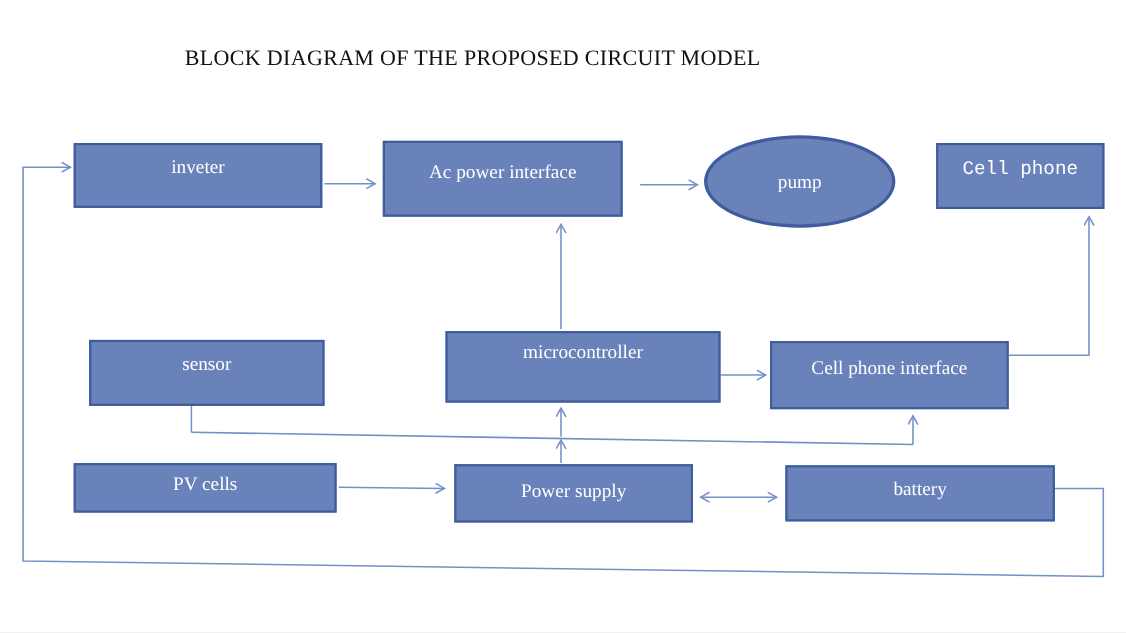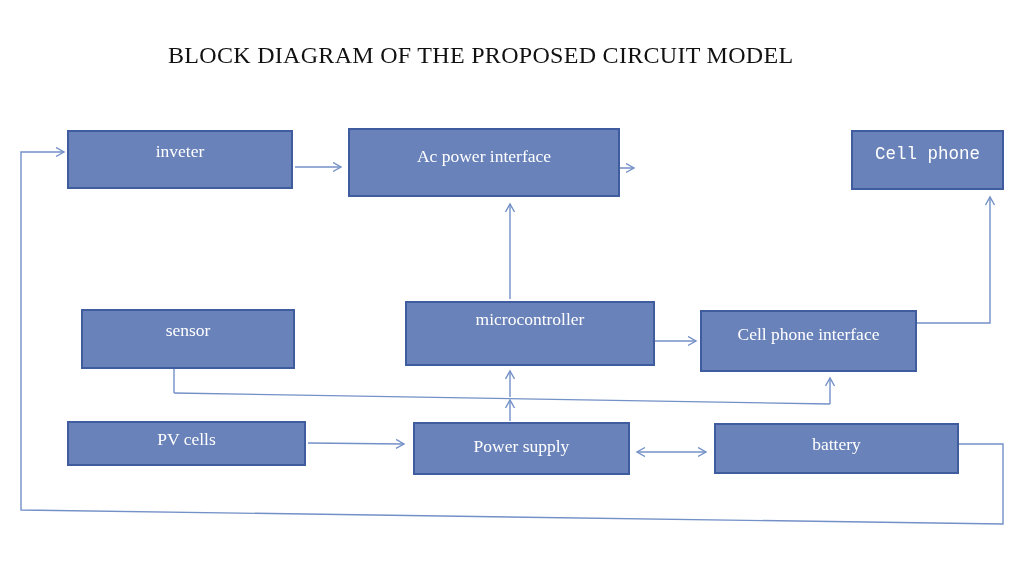--- a/index.html
+++ b/index.html
@@ -10,34 +10,34 @@
     --title-color:#111111;
     --bg:#ffffff;
   }
   html,body{margin:0;padding:0;background:#e8e8e8;}
   .stage{
     position:relative;width:1024px;height:575px;background:var(--bg);
     font-family:"Liberation Serif","DejaVu Serif",serif;overflow:hidden;
   }
   .diagram-title{
     position:absolute;left:168px;top:42px;width:700px;
-    font-size:24px;letter-spacing:0.3px;color:var(--title-color);white-space:nowrap;
+    font-size:20px;letter-spacing:0.3px;color:var(--title-color);white-space:nowrap;
   }
   svg.wires{position:absolute;left:0;top:0;width:1024px;height:575px;}
   svg.wires line, svg.wires polyline{
     stroke:var(--connector);stroke-width:1.4;fill:none;
   }
   .node{
     position:absolute;box-sizing:border-box;
     background:var(--box-fill);border:2.5px solid var(--box-border);
     display:flex;align-items:center;justify-content:center;
     color:var(--node-text);font-size:17.5px;white-space:nowrap;
   }
   .n-inverter{left:67px;top:130px;width:226px;height:59px;padding-bottom:16px;}
-  .n-ac{left:348px;top:128px;width:272px;height:69px;padding-bottom:13px;}
+  .n-ac{left:348px;top:128px;width:218px;height:69px;padding-bottom:13px;}
   .n-pump{left:640px;top:123px;width:174px;height:84px;border-radius:50%;border-width:3px;}
   .n-cellphone{left:851px;top:130px;width:153px;height:60px;padding-bottom:13px;font-family:Liberation Mono, monospace;}
   .n-sensor{left:81px;top:292px;width:214px;height:60px;padding-bottom:17px;margin-top:17px;}
   .n-micro{left:405px;top:301px;width:250px;height:65px;padding-bottom:29px;}
   .n-cpi{left:700px;top:310px;width:217px;height:62px;padding-bottom:13px;}
   .n-pv{left:67px;top:421px;width:239px;height:45px;padding-bottom:9px;}
   .n-power{left:413px;top:422px;width:217px;height:53px;padding-bottom:4px;}
   .n-battery{left:714px;top:423px;width:245px;height:51px;padding-bottom:9px;}
 </style>
 </head>
@@ -79,20 +79,23 @@
 
     <polyline points="917,323 990,323 990,197" marker-end="url(#arrow)"></polyline>
   </svg>
 
   <div class="node n-inverter">
     <span>inveter</span>
   </div>
   <div class="node n-ac">
     <span>Ac power interface</span>
   </div>
+  <div class="node n-pump">
+    <span>pump</span>
+  </div>
   <div class="node n-cellphone">
     <span>Cell phone</span>
   </div>
   <div class="node n-sensor">
     <span>sensor</span>
   </div>
   <div class="node n-micro">
     <span>microcontroller</span>
   </div>
   <div class="node n-cpi">

